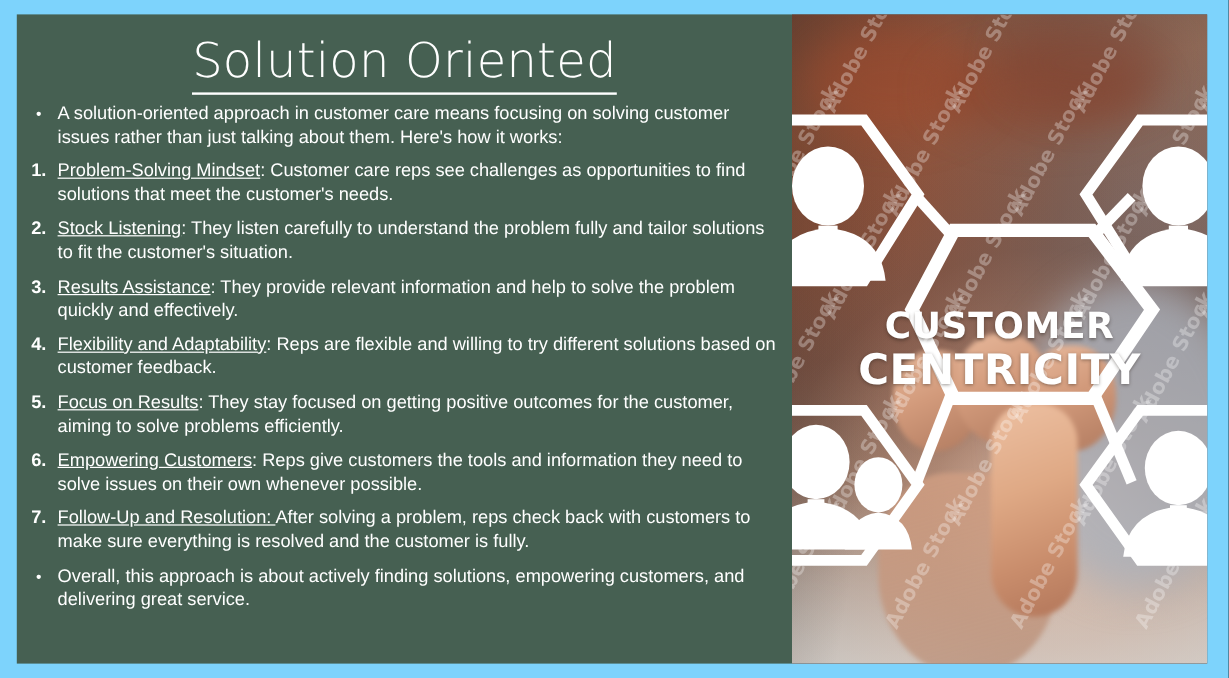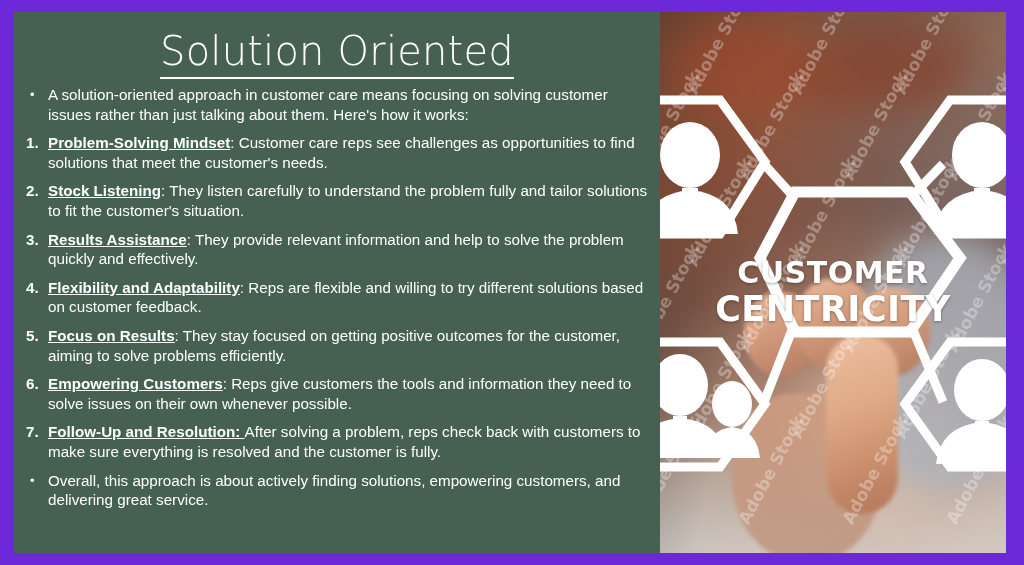--- a/index.html
+++ b/index.html
@@ -12,21 +12,21 @@
     width: 1024px;
     height: 565px;
     overflow: hidden;
     font-family: "Liberation Sans", sans-serif;
   }
 
   #slide-root {
     position: relative;
     width: 1024px;
     height: 565px;
-    background: #6d28d9;
+    background: #7dd3fc;
   }
 
   
   #content-panel {
     position: absolute;
     left: 14px;
     top: 12px;
     width: 646px;
     height: 541px;
     background: #466052;
@@ -77,21 +77,21 @@
     font-weight: bold;
     left: 2px;
   }
   #body-list li.bulleted .marker {
     left: 6px;
     font-size: 13px;
     line-height: 20px;
   }
   #body-list li .li-text { display: block; }
   #body-list li .lead {
-    font-weight: bold;
+    font-weight: normal;
     text-decoration: underline;
   }
   .inline-underline { }
 
   
   #photo-panel {
     position: absolute;
     left: 660px;
     top: 12px;
     width: 346px;

